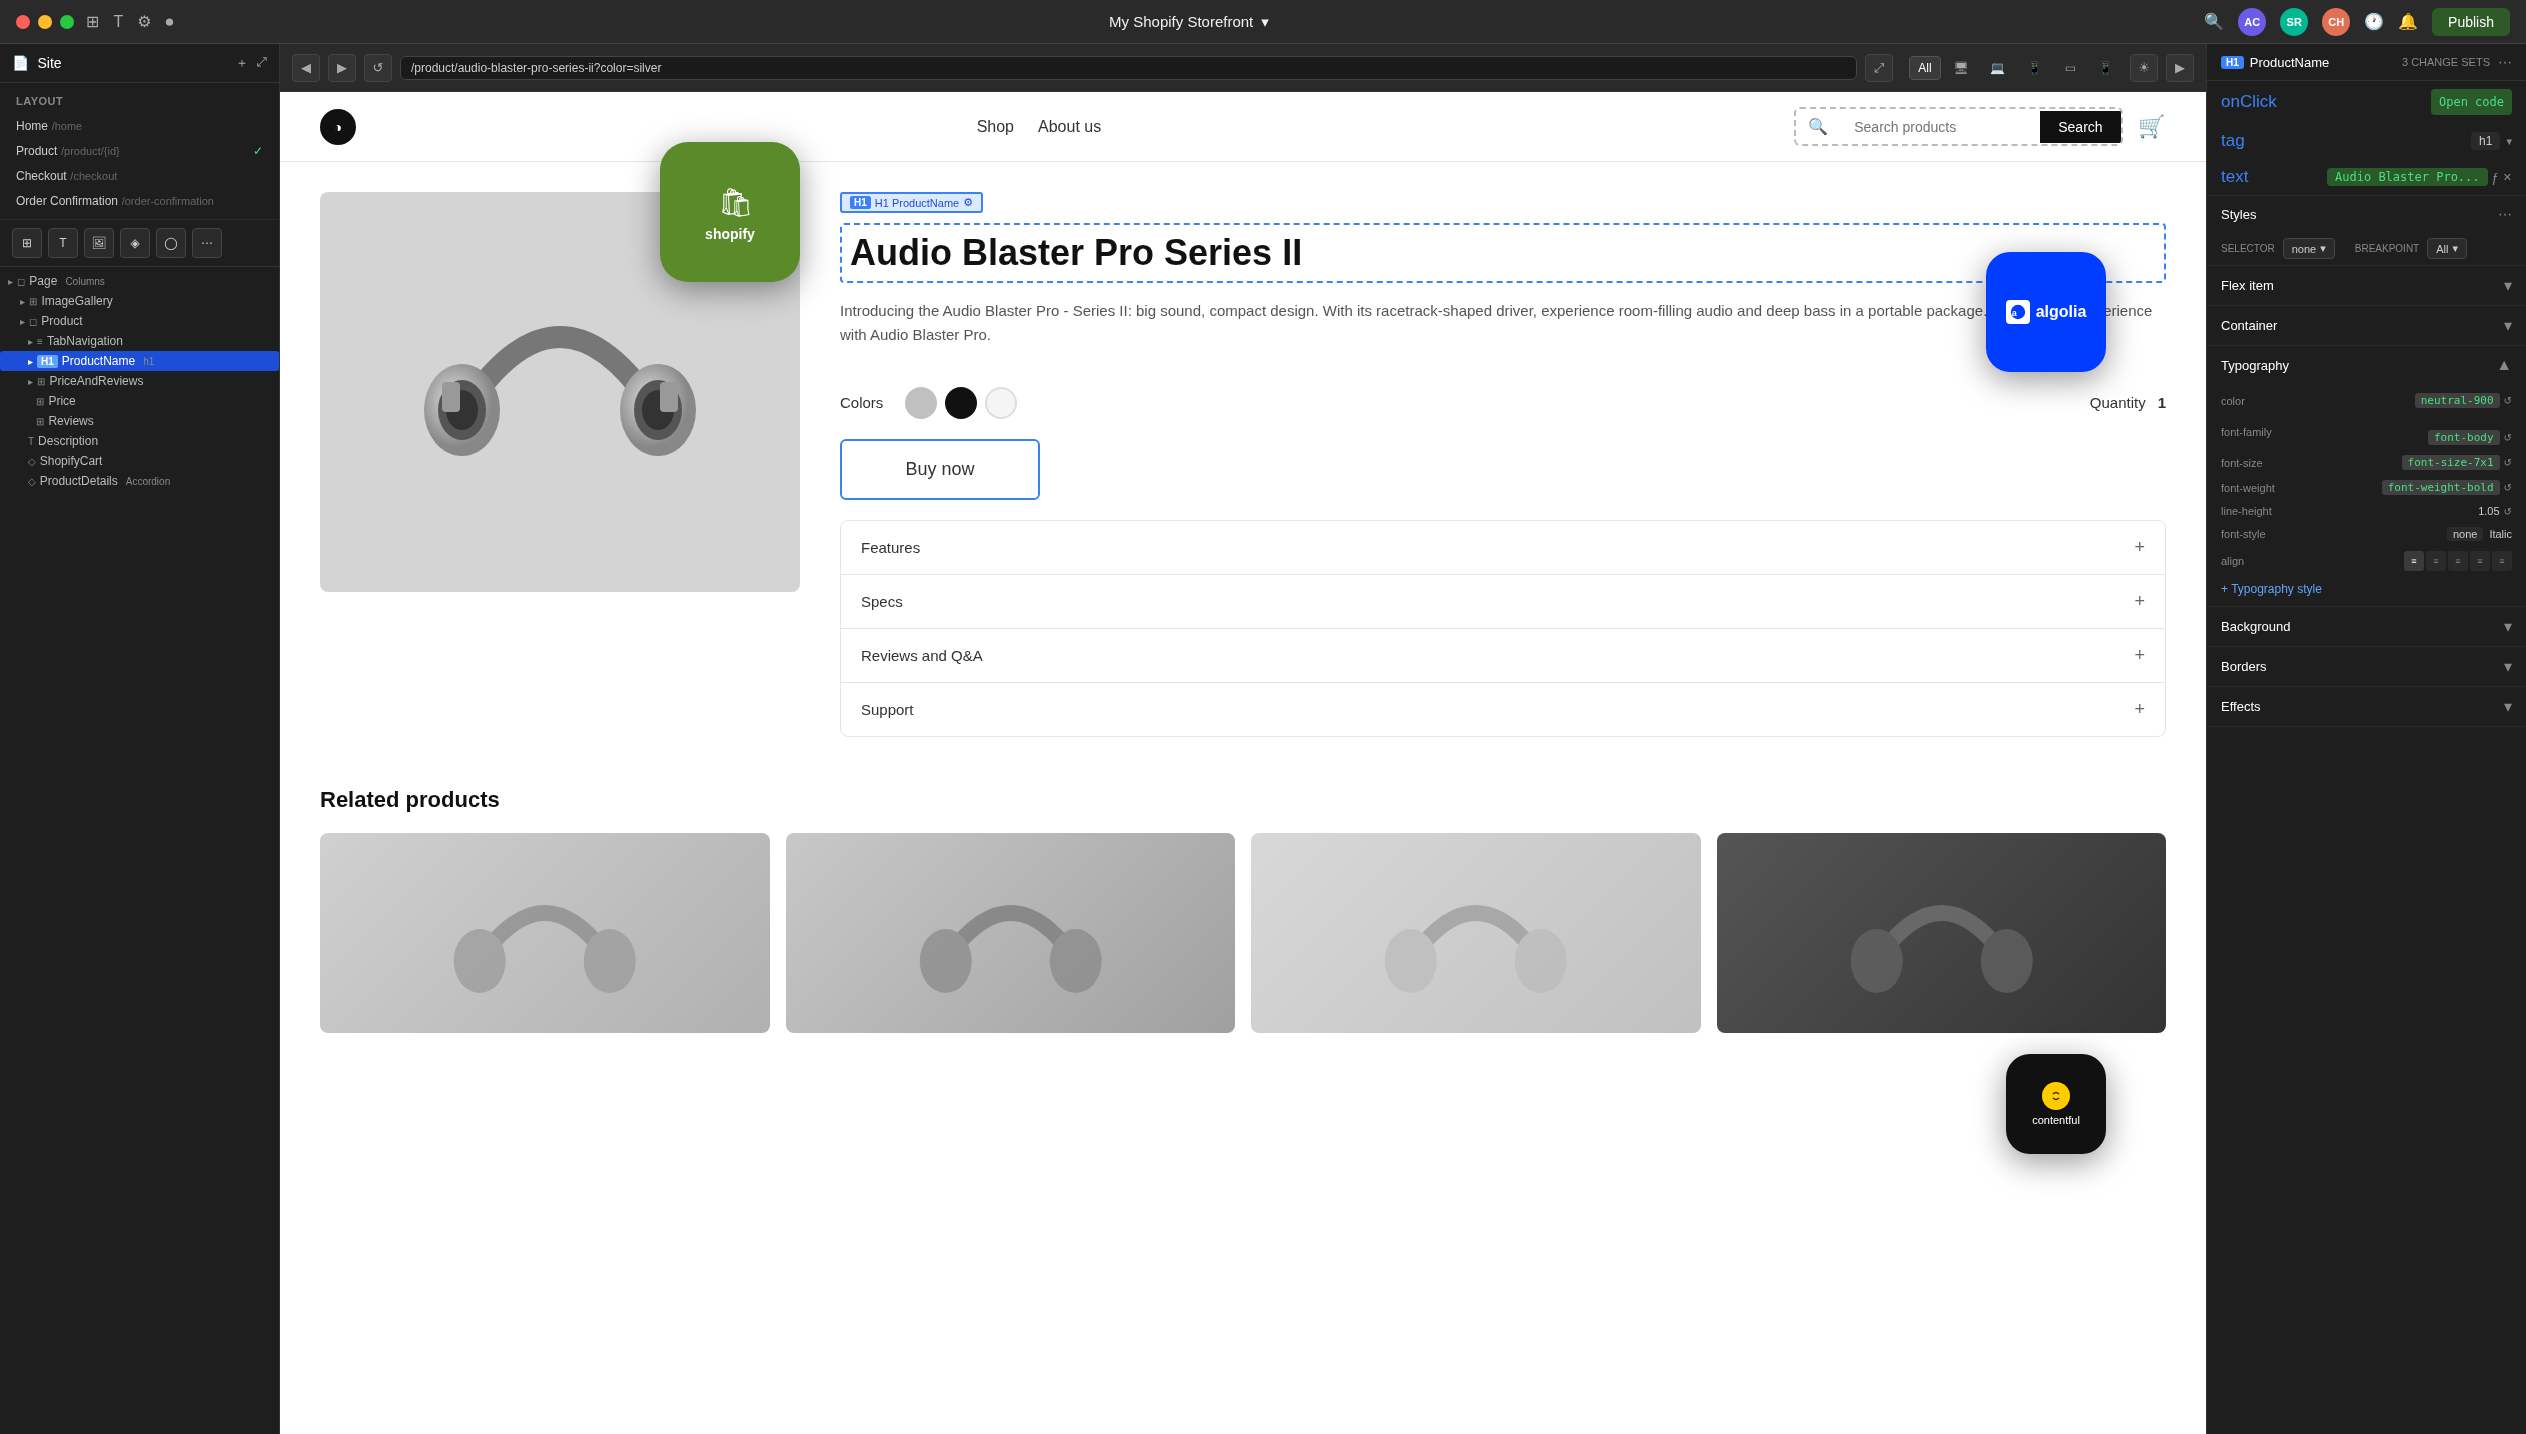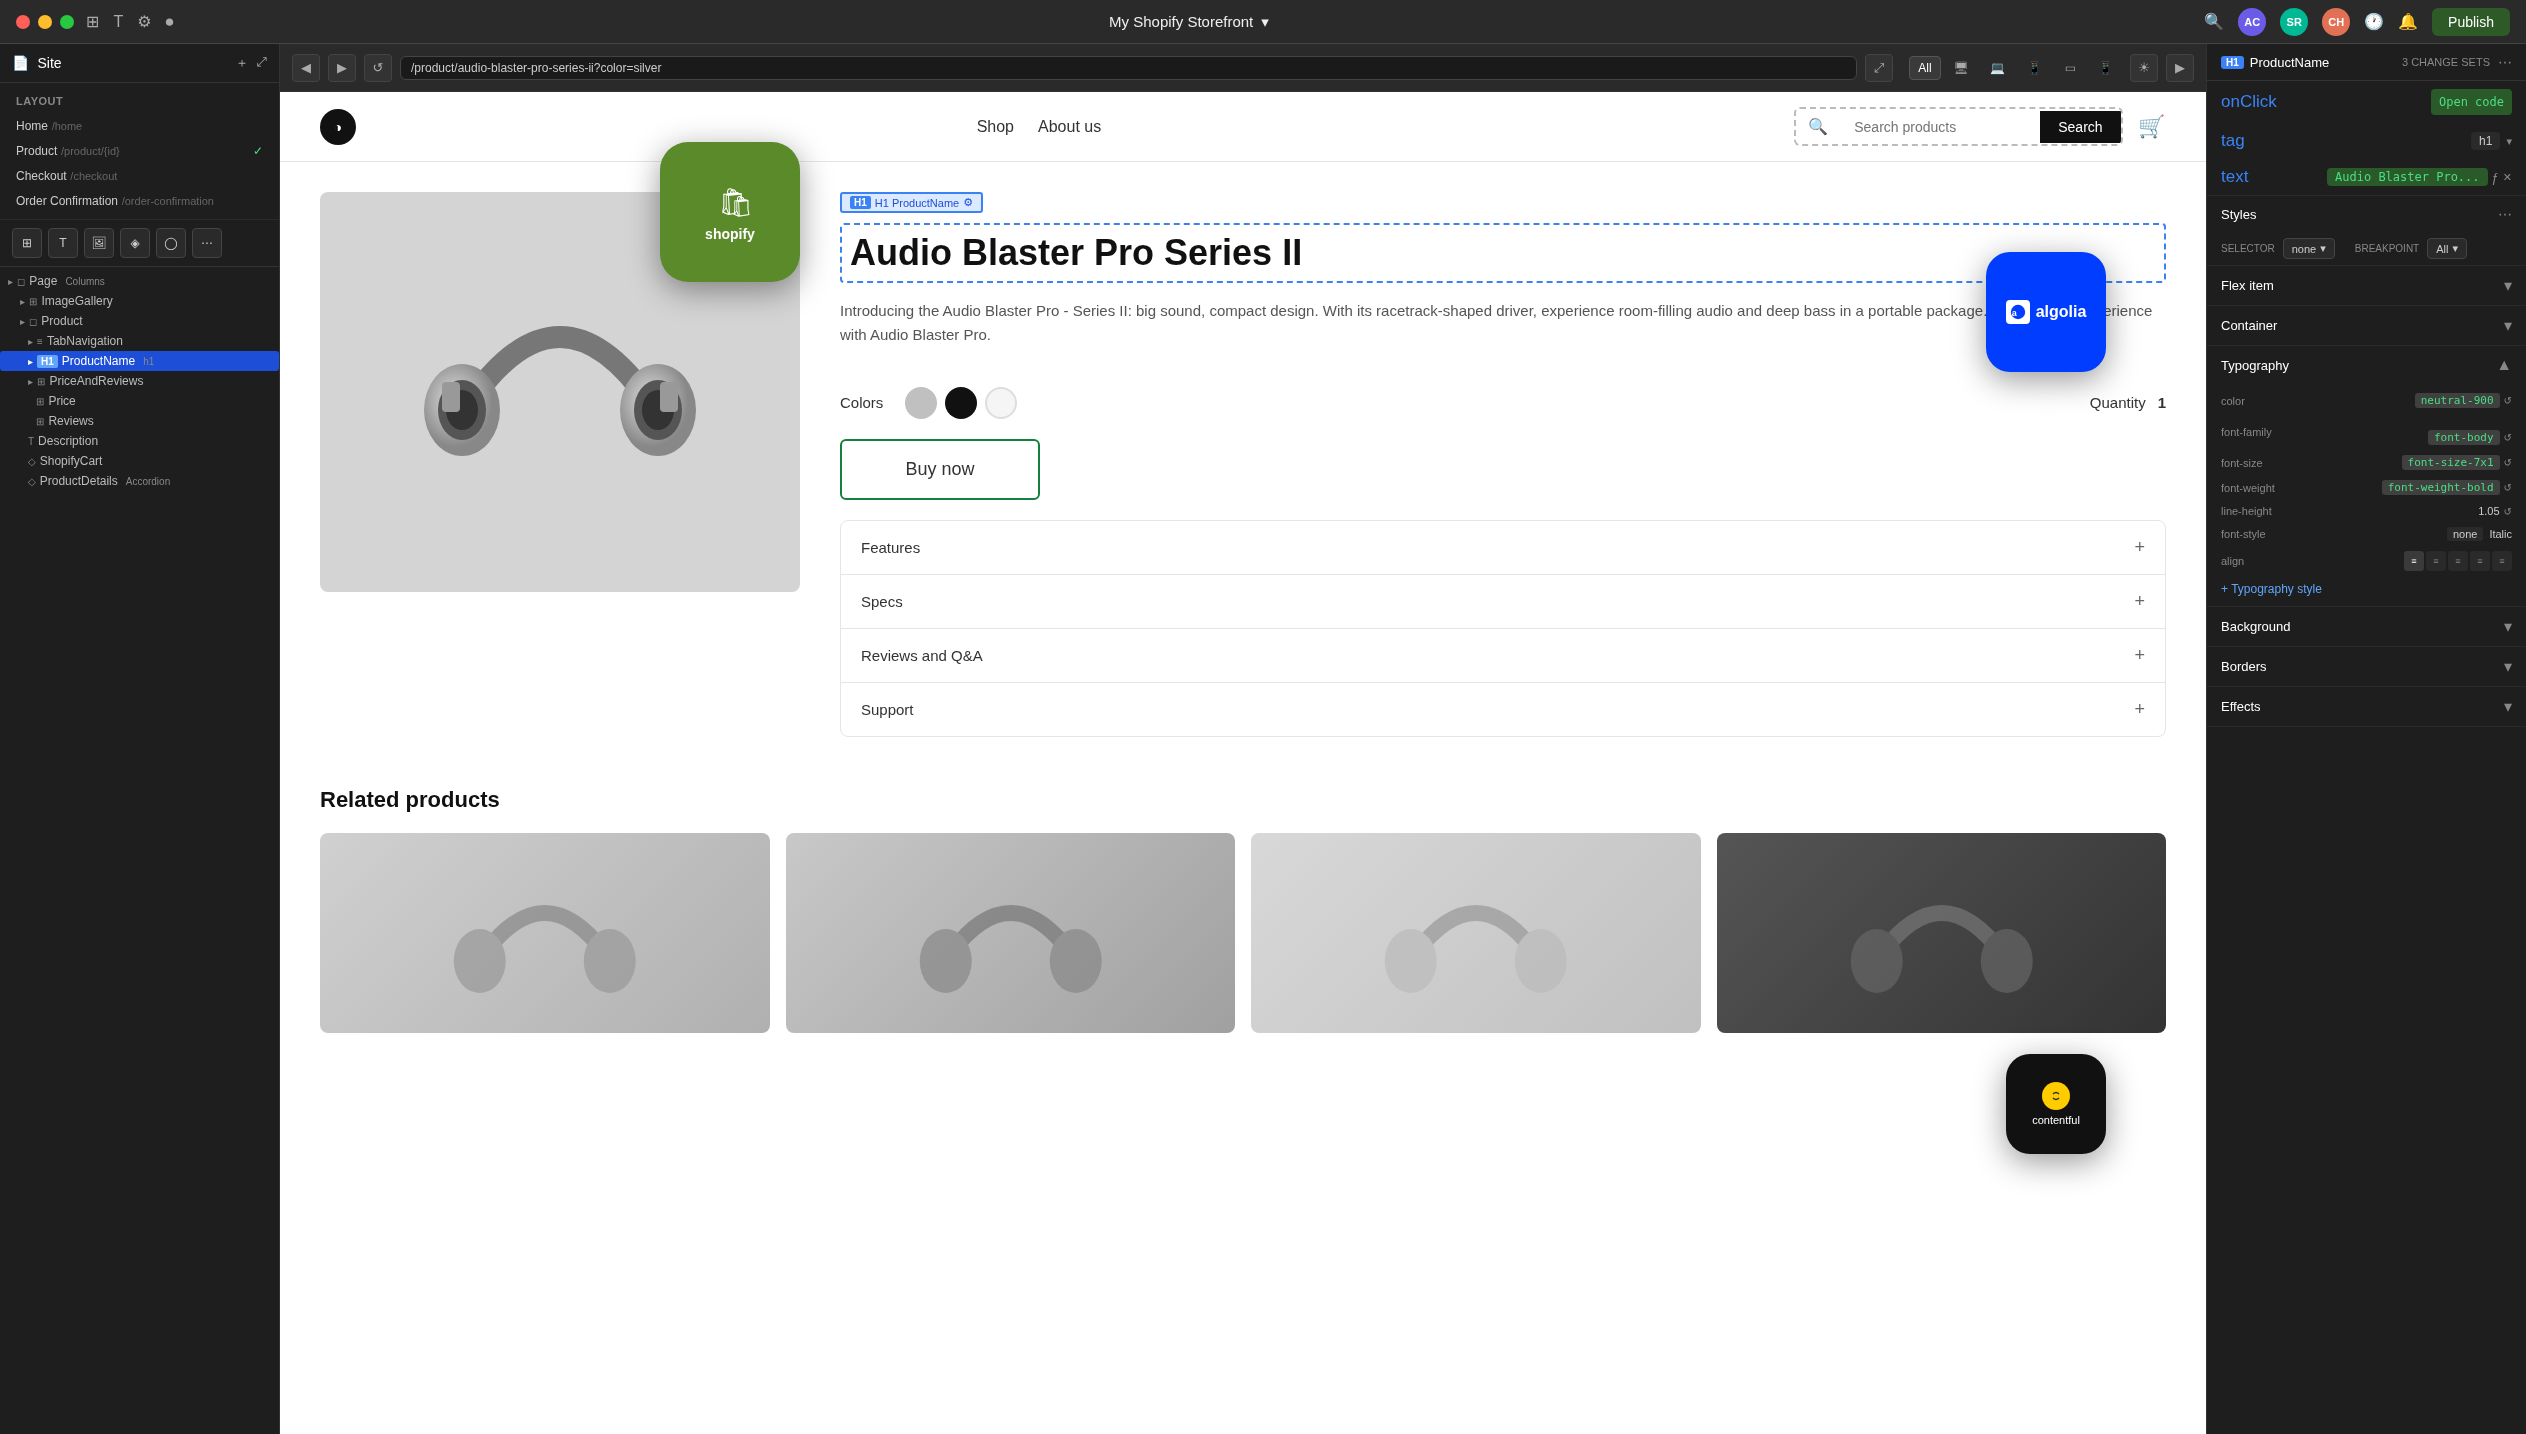--- a/index.html
+++ b/index.html
@@ -85,21 +85,21 @@
     .color-swatches { display: flex; gap: 8px; }
     .swatch { width: 32px; height: 32px; border-radius: 50%; cursor: pointer; border: 2px solid transparent; }
     .swatch.silver { background: #c0c0c0; }
     .swatch.black { background: #111; }
     .swatch.white { background: #f5f5f5; border-color: #ddd; }
     .quantity-group { display: flex; align-items: center; gap: 12px; }
     .qty-label { font-size: 15px; color: #333; font-weight: 500; }
     .qty-value { font-size: 15px; color: #333; font-weight: 600; }
     .btn-row { display: flex; gap: 14px; margin-bottom: 20px; }
     .add-cart-btn { flex: 1; background: #5a7a3a; color: #fff; border: none; border-radius: 6px; padding: 18px; font-size: 18px; cursor: pointer; font-weight: 500; }
-    .buy-now-btn { flex: 0 0 200px; background: #fff; color: #333; border: 2px solid #15803d; border-radius: 6px; padding: 18px; font-size: 18px; cursor: pointer; font-weight: 500; }
+    .buy-now-btn { flex: 0 0 200px; background: #fff; color: #333; border: 2px solid #3b82f6; border-radius: 6px; padding: 18px; font-size: 18px; cursor: pointer; font-weight: 500; }
     .accordion { border: 1px solid #e5e5e5; border-radius: 8px; overflow: hidden; }
     .accordion-item { padding: 16px 20px; border-bottom: 1px solid #e5e5e5; display: flex; justify-content: space-between; align-items: center; cursor: pointer; font-size: 15px; color: #333; }
     .accordion-item:last-child { border-bottom: none; }
     .accordion-plus { color: #666; font-size: 18px; }
 
     
     .related-section { padding: 20px 40px; background: #fff; }
     .related-title { font-size: 22px; font-weight: 700; color: #111; margin-bottom: 20px; }
     .related-grid { display: grid; grid-template-columns: repeat(4, 1fr); gap: 16px; }
     .related-card { background: #e8e8e8; border-radius: 8px; height: 200px; overflow: hidden; }

